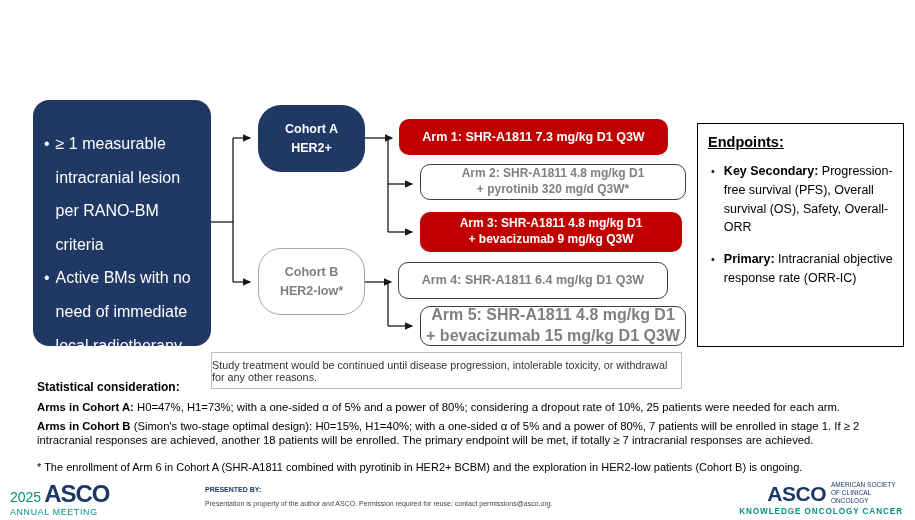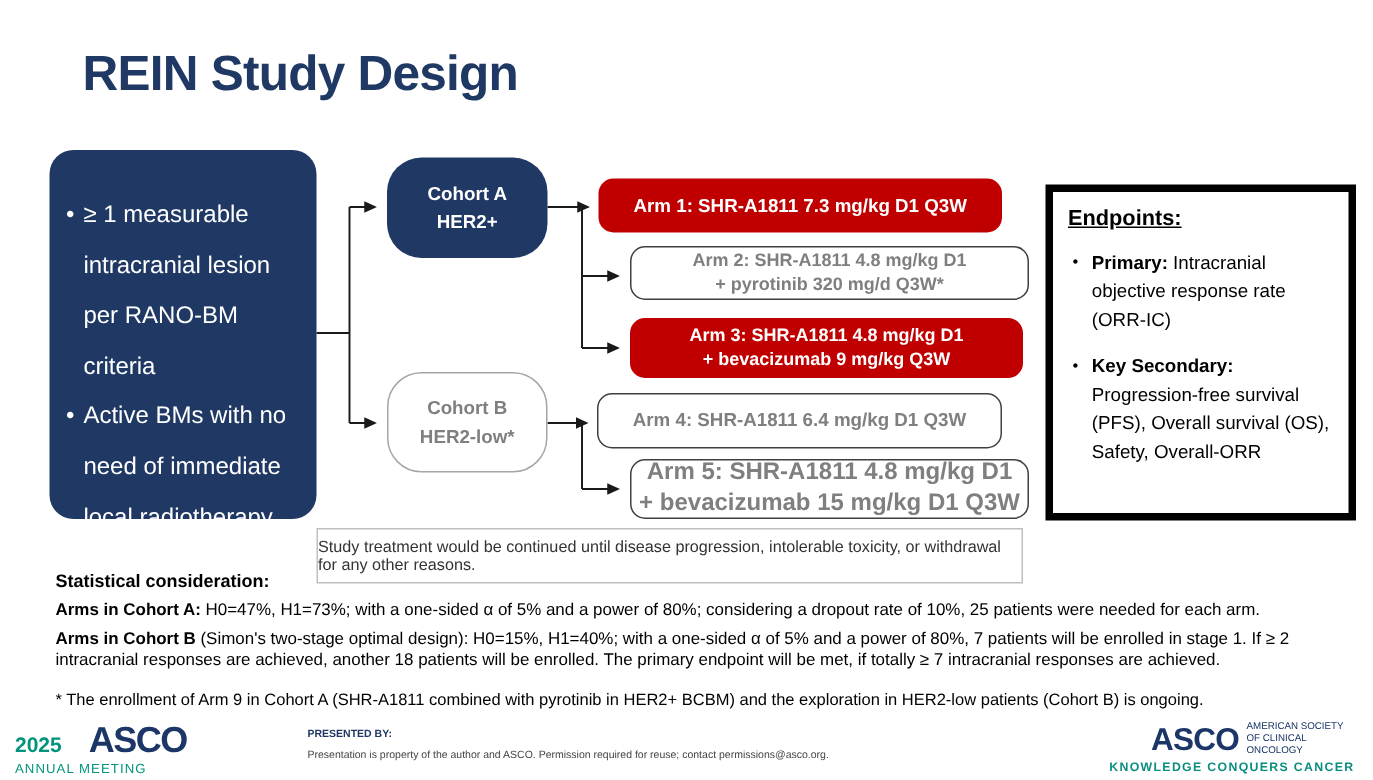--- a/index.html
+++ b/index.html
@@ -38,62 +38,61 @@
   .arm.red{background:#C00000;color:#fff;}
   .arm.outline{background:#fff;border:1.5px solid #3f3f3f;color:#7f7f7f;}
   .arm1{left:399px;top:119px;width:269px;height:36px;font-size:12.5px;}
   .arm2{left:420px;top:164px;width:266px;height:36px;font-size:12px;}
   .arm3{left:420px;top:212px;width:262px;height:40px;font-size:12px;}
   .arm4{left:398px;top:262px;width:270px;height:37px;font-size:12.5px;}
   .arm5{left:420px;top:306px;width:266px;height:40px;font-size:16px;}
   
   .endpoints{
     position:absolute;left:697px;top:123px;width:207px;height:224px;box-sizing:border-box;
-    background:#fff;border:5px solid #000000;padding:10px 8px 0 10px;color:#000;
+    background:#fff;border:1px solid #000000;padding:10px 8px 0 10px;color:#000;
   }
   .ep-heading{font-size:14.5px;font-weight:700;text-decoration:underline;margin-bottom:12px;}
   .ep-item{display:flex;font-size:12.5px;line-height:1.5;margin-bottom:13px;}
   .ep-item::before{content:"•";margin:0 9px 0 3px;flex:0 0 auto;font-size:11px;line-height:1.8;}
   .b{font-weight:700;}
   
   .note-box{
     position:absolute;left:211px;top:352px;width:471px;height:37px;box-sizing:border-box;
     background:#fff;border:1px solid #bfbfbf;display:flex;align-items:center;justify-content:center;
     font-size:10.8px;color:#333;
   }
   
   .stats{position:absolute;left:37px;top:380px;width:852px;color:#000;}
   .stats-heading{font-size:12px;font-weight:700;margin-bottom:6px;}
   .stats p{margin:0 0 5px 0;font-size:11.3px;line-height:1.25;}
   .stats .footnote{margin-top:14px;font-size:11px;}
   
   .footer{position:absolute;left:0;top:478px;width:915px;height:42px;}
   .meeting-logo{position:absolute;left:10px;top:4px;line-height:1;}
-  .ml-year{color:#00947E;font-weight:700;font-size:14px;margin-right:18px;}
+  .ml-year{color:#00947E;font-weight:400;font-size:14px;margin-right:3px;}
   .ml-asco{color:#1B3667;font-weight:700;font-size:24px;letter-spacing:-1px;}
   .ml-sub{color:#00947E;font-size:8.8px;letter-spacing:0.7px;margin-top:2px;}
   .hashtag-badge{
     position:absolute;left:116px;top:5px;width:62px;height:30px;background:#c2410c;color:#fff;
     font-weight:700;font-size:11.5px;display:flex;align-items:center;justify-content:center;margin-top:45px;
   }
   .presented{position:absolute;left:205px;top:8px;}
   .presented-label{font-size:7px;font-weight:700;color:#1F3864;margin-bottom:7px;}
   .permission{font-size:7px;color:#444;}
   .asco-right{position:absolute;right:12px;top:3px;text-align:right;line-height:1;}
   .ar-row{display:flex;align-items:center;justify-content:flex-end;}
   .ar-org{color:#1B3667;font-weight:700;font-size:21px;letter-spacing:-0.5px;}
   .ar-society{width:72px;margin-left:5px;font-size:6.5px;color:#1B3667;text-align:left;line-height:1.25;}
   .ar-tagline{color:#0B8E80;font-weight:700;font-size:8.2px;letter-spacing:0.9px;margin-top:3px;}
 </style>
 </head>
 <body>
 
 <div class="slide">
 
-  <div class="title">REIN Study Design</div>
 
   <svg class="connectors" viewBox="0 0 915 520" xmlns="http://www.w3.org/2000/svg">
     <defs>
       <marker id="arrow" markerWidth="7" markerHeight="7" refX="5.5" refY="3" orient="auto">
         <path d="M0,0 L6.5,3 L0,6 z" fill="#1a1a1a"></path>
       </marker>
     </defs>
     <g stroke="#1a1a1a" stroke-width="1.3" fill="none">
       <line x1="211" y1="222" x2="233" y2="222"></line>
       <line x1="233" y1="138" x2="233" y2="282"></line>
@@ -130,50 +129,50 @@
 + pyrotinib 320 mg/d Q3W*</div>
   <div class="arm red arm3">Arm 3: SHR-A1811 4.8 mg/kg D1
 + bevacizumab 9 mg/kg Q3W</div>
   <div class="arm outline arm4">Arm 4: SHR-A1811 6.4 mg/kg D1 Q3W</div>
   <div class="arm outline arm5">Arm 5: SHR-A1811 4.8 mg/kg D1
 + bevacizumab 15 mg/kg D1 Q3W</div>
 
   <div class="endpoints">
     <div class="ep-heading">Endpoints:</div>
     <div class="ep-item">
-      <span><span class="b">Primary:</span><span> Intracranial objective response rate (ORR-IC)</span></span>
+      <span><span class="b">Key Secondary:</span><span> Progression-free survival (PFS), Overall survival (OS), Safety, Overall-ORR</span></span>
     </div>
     <div class="ep-item">
-      <span><span class="b">Key Secondary:</span><span> Progression-free survival (PFS), Overall survival (OS), Safety, Overall-ORR</span></span>
+      <span><span class="b">Primary:</span><span> Intracranial objective response rate (ORR-IC)</span></span>
     </div>
   </div>
 
   <div class="note-box">Study treatment would be continued until disease progression, intolerable toxicity, or withdrawal for any other reasons.</div>
 
   <div class="stats">
     <div class="stats-heading">Statistical consideration:</div>
     <p><span class="b">Arms in Cohort A:</span><span> H0=47%, H1=73%; with a one-sided α of 5% and a power of 80%; considering a dropout rate of 10%, 25 patients were needed for each arm.</span></p>
     <p><span class="b">Arms in Cohort B</span><span> (Simon's two-stage optimal design): H0=15%, H1=40%; with a one-sided α of 5% and a power of 80%, 7 patients will be enrolled in stage 1. If ≥ 2 intracranial responses are achieved, another 18 patients will be enrolled. The primary endpoint will be met, if totally ≥ 7 intracranial responses are achieved.</span></p>
-    <p class="footnote">* The enrollment of Arm 9 in Cohort A (SHR-A1811 combined with pyrotinib in HER2+ BCBM) and the exploration in HER2-low patients (Cohort B) is ongoing.</p>
+    <p class="footnote">* The enrollment of Arm 6 in Cohort A (SHR-A1811 combined with pyrotinib in HER2+ BCBM) and the exploration in HER2-low patients (Cohort B) is ongoing.</p>
   </div>
 
   <div class="footer">
     <div class="meeting-logo">
       <div>
         <span class="ml-year">2025</span><span class="ml-asco">ASCO</span>
       </div>
       <div class="ml-sub">ANNUAL MEETING</div>
     </div>
     <div class="hashtag-badge">#ASCO25</div>
     <div class="presented">
       <div class="presented-label">PRESENTED BY:</div>
       <div class="permission">Presentation is property of the author and ASCO. Permission required for reuse; contact permissions@asco.org.</div>
     </div>
     <div class="asco-right">
       <div class="ar-row">
         <span class="ar-org">ASCO</span>
         <span class="ar-society">AMERICAN SOCIETY OF CLINICAL ONCOLOGY</span>
       </div>
-      <div class="ar-tagline">KNOWLEDGE CONQUERS CANCER</div>
+      <div class="ar-tagline">KNOWLEDGE ONCOLOGY CANCER</div>
     </div>
   </div>
 
 </div>
 
 </body></html>

